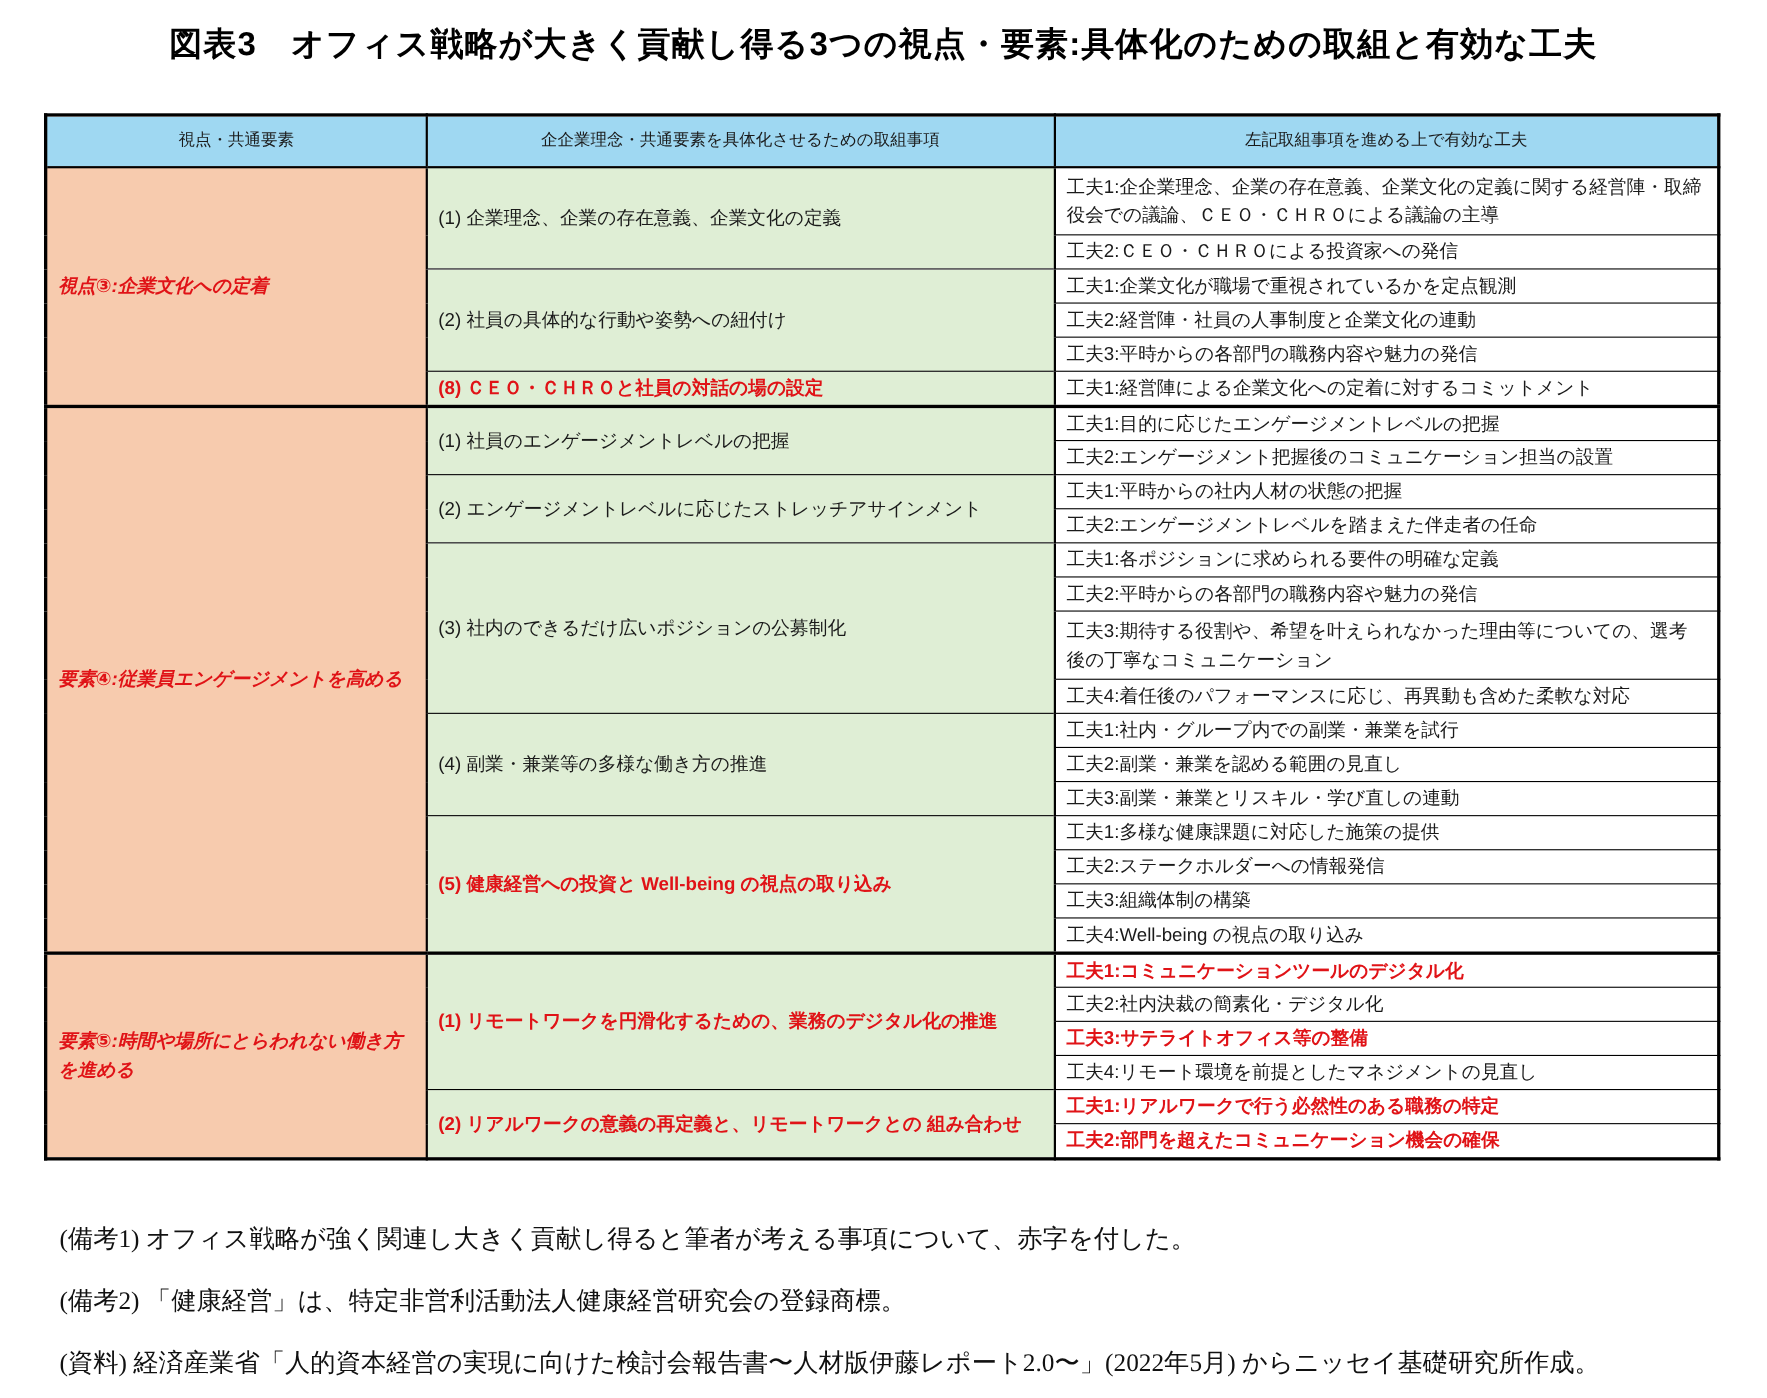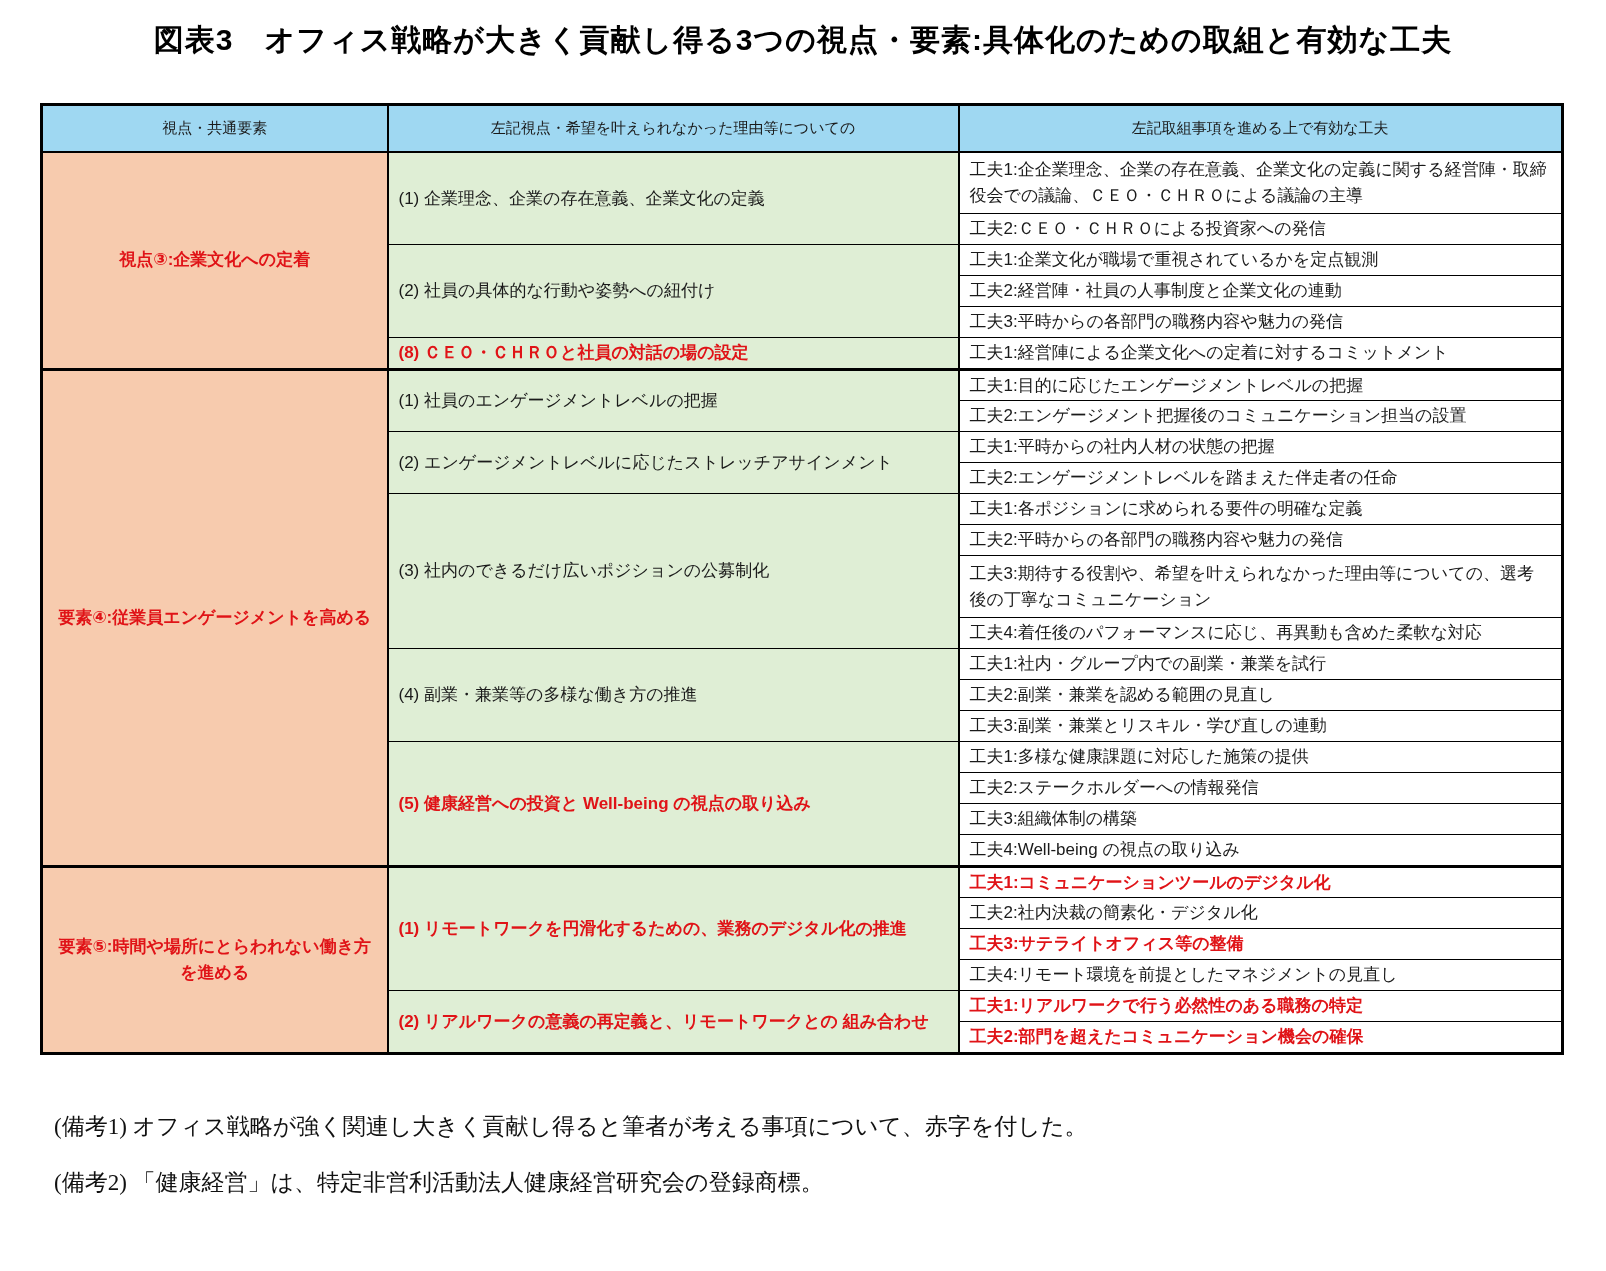--- a/index.html
+++ b/index.html
@@ -57,22 +57,23 @@
   .figure-table col.c2{width:571px;}
   .figure-table col.c3{width:604px;}
   .figure-table th+th, .figure-table td.action-cell, .figure-table td.device-cell{
     border-left:2px solid var(--line);
   }
   .figure-table tbody tr{height:31px;}
   .figure-table tbody tr.tall{height:62px;}
   .viewpoint-cell{
     background:var(--viewpoint-bg);
     font-weight:bold;
-    text-align:center;
+    text-align:left;
     padding:2px 8px;
+    font-style:italic;
   }
   .action-cell{
     background:var(--action-bg);
     border-top:2px solid var(--line);
     margin-left:16px;
   }
   .device-cell{
     background:var(--device-bg);
     padding:2px 8px;
     margin-left:28px;
@@ -98,21 +99,21 @@
 
 <table class="figure-table">
   <colgroup>
     <col class="c1">
       <col class="c2">
       <col class="c3">
   </colgroup>
   <thead>
     <tr>
       <th>視点・共通要素</th>
-      <th>左記視点・希望を叶えられなかった理由等についての</th>
+      <th>企企業理念・共通要素を具体化させるための取組事項</th>
       <th>左記取組事項を進める上で有効な工夫</th>
     </tr>
   </thead>
   <tbody>
       <tr class="tall">
         <td class="viewpoint-cell red" rowspan="6">視点③:企業文化への定着</td>
         <td class="action-cell" rowspan="2">(1) 企業理念、企業の存在意義、企業文化の定義</td>
         <td class="device-cell">工夫1:企企業理念、企業の存在意義、企業文化の定義に関する経営陣・取締役会での議論、ＣＥＯ・ＣＨＲＯによる議論の主導</td>
       </tr>
       <tr>
@@ -203,13 +204,14 @@
       </tr>
       <tr>
         <td class="device-cell red">工夫2:部門を超えたコミュニケーション機会の確保</td>
       </tr>
     </tbody>
 </table>
 
 <div class="notes">
   <p class="note-line">(備考1) オフィス戦略が強く関連し大きく貢献し得ると筆者が考える事項について、赤字を付した。</p>
   <p class="note-line">(備考2) 「健康経営」は、特定非営利活動法人健康経営研究会の登録商標。</p>
+  <p class="note-line">(資料) 経済産業省「人的資本経営の実現に向けた検討会報告書〜人材版伊藤レポート2.0〜」(2022年5月) からニッセイ基礎研究所作成。</p>
 </div>
 
 </body></html>

